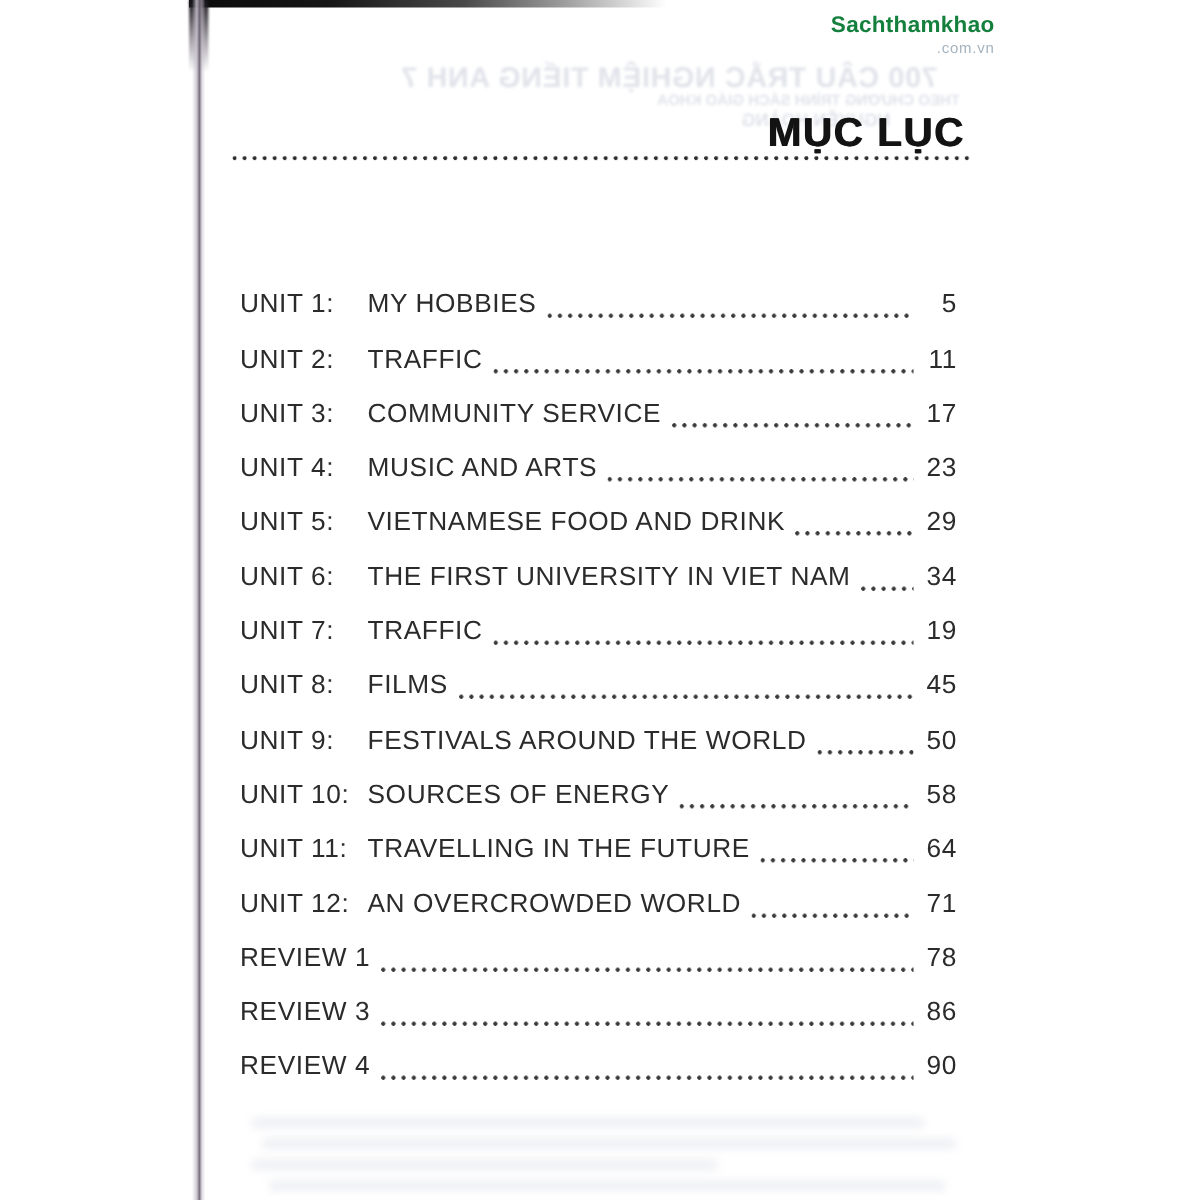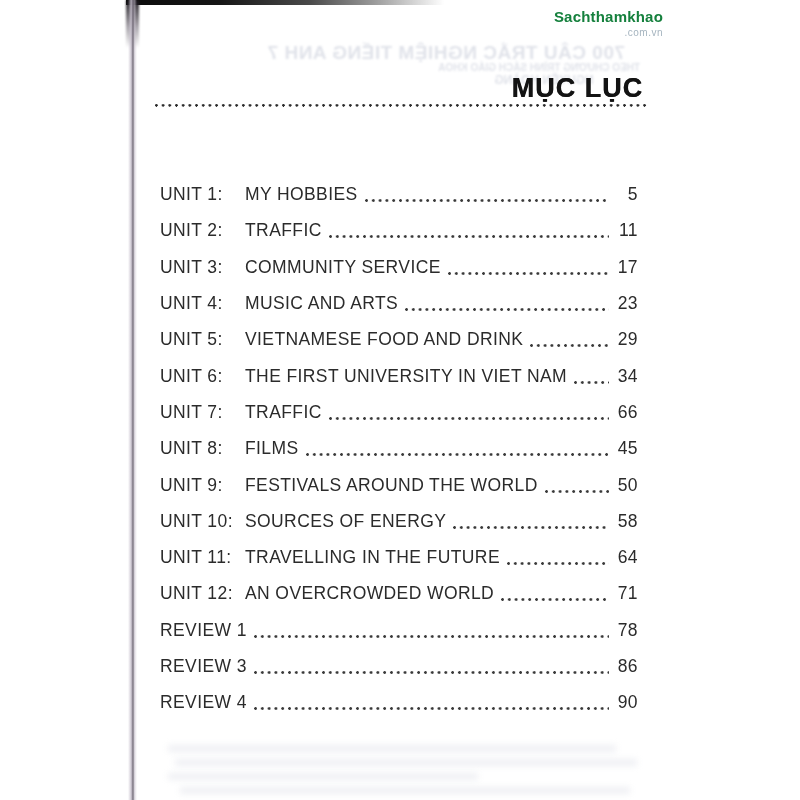--- a/index.html
+++ b/index.html
@@ -47,21 +47,21 @@
   }
   .dot-rule {
     position:absolute; top:103px; left:155px; width:492px; height:5px;
     background-image:radial-gradient(circle at 1.4px 2.4px,#2d2d2d 1.15px,transparent 1.5px);
     background-size:6.7px 5px; background-repeat:repeat-x;
   }
 
   
   .toc { position:absolute; top:176px; left:160px; width:478px; }
   .toc-row {
-    display:flex; align-items:center; height:36.3px;
+    display:flex; align-items:flex-end; height:36.3px;
     font-size:17.5px; line-height:20px; color:#2b2b2b; letter-spacing:0.4px;
   }
   .lbl { min-width:85px; white-space:nowrap; }
   .ttl { white-space:nowrap; }
   .leader {
     flex:1; height:3px; margin:13px 5px 0 7px;
     background-image:radial-gradient(circle at 1.5px 1.5px,#3a3a3a 1.2px,transparent 1.55px);
     background-size:6.8px 3px; background-repeat:repeat-x;
   }
   .pg { white-space:nowrap; min-width:24px; text-align:right; }
@@ -126,21 +126,21 @@
   <div class="toc-row">
     <span class="lbl">UNIT 6:</span>
     <span class="ttl">THE FIRST UNIVERSITY IN VIET NAM</span>
     <span class="leader"></span>
     <span class="pg">34</span>
   </div>
   <div class="toc-row">
     <span class="lbl">UNIT 7:</span>
     <span class="ttl">TRAFFIC</span>
     <span class="leader"></span>
-    <span class="pg">66</span>
+    <span class="pg">19</span>
   </div>
   <div class="toc-row">
     <span class="lbl">UNIT 8:</span>
     <span class="ttl">FILMS</span>
     <span class="leader"></span>
     <span class="pg">45</span>
   </div>
   <div class="toc-row">
     <span class="lbl">UNIT 9:</span>
     <span class="ttl">FESTIVALS AROUND THE WORLD</span>

